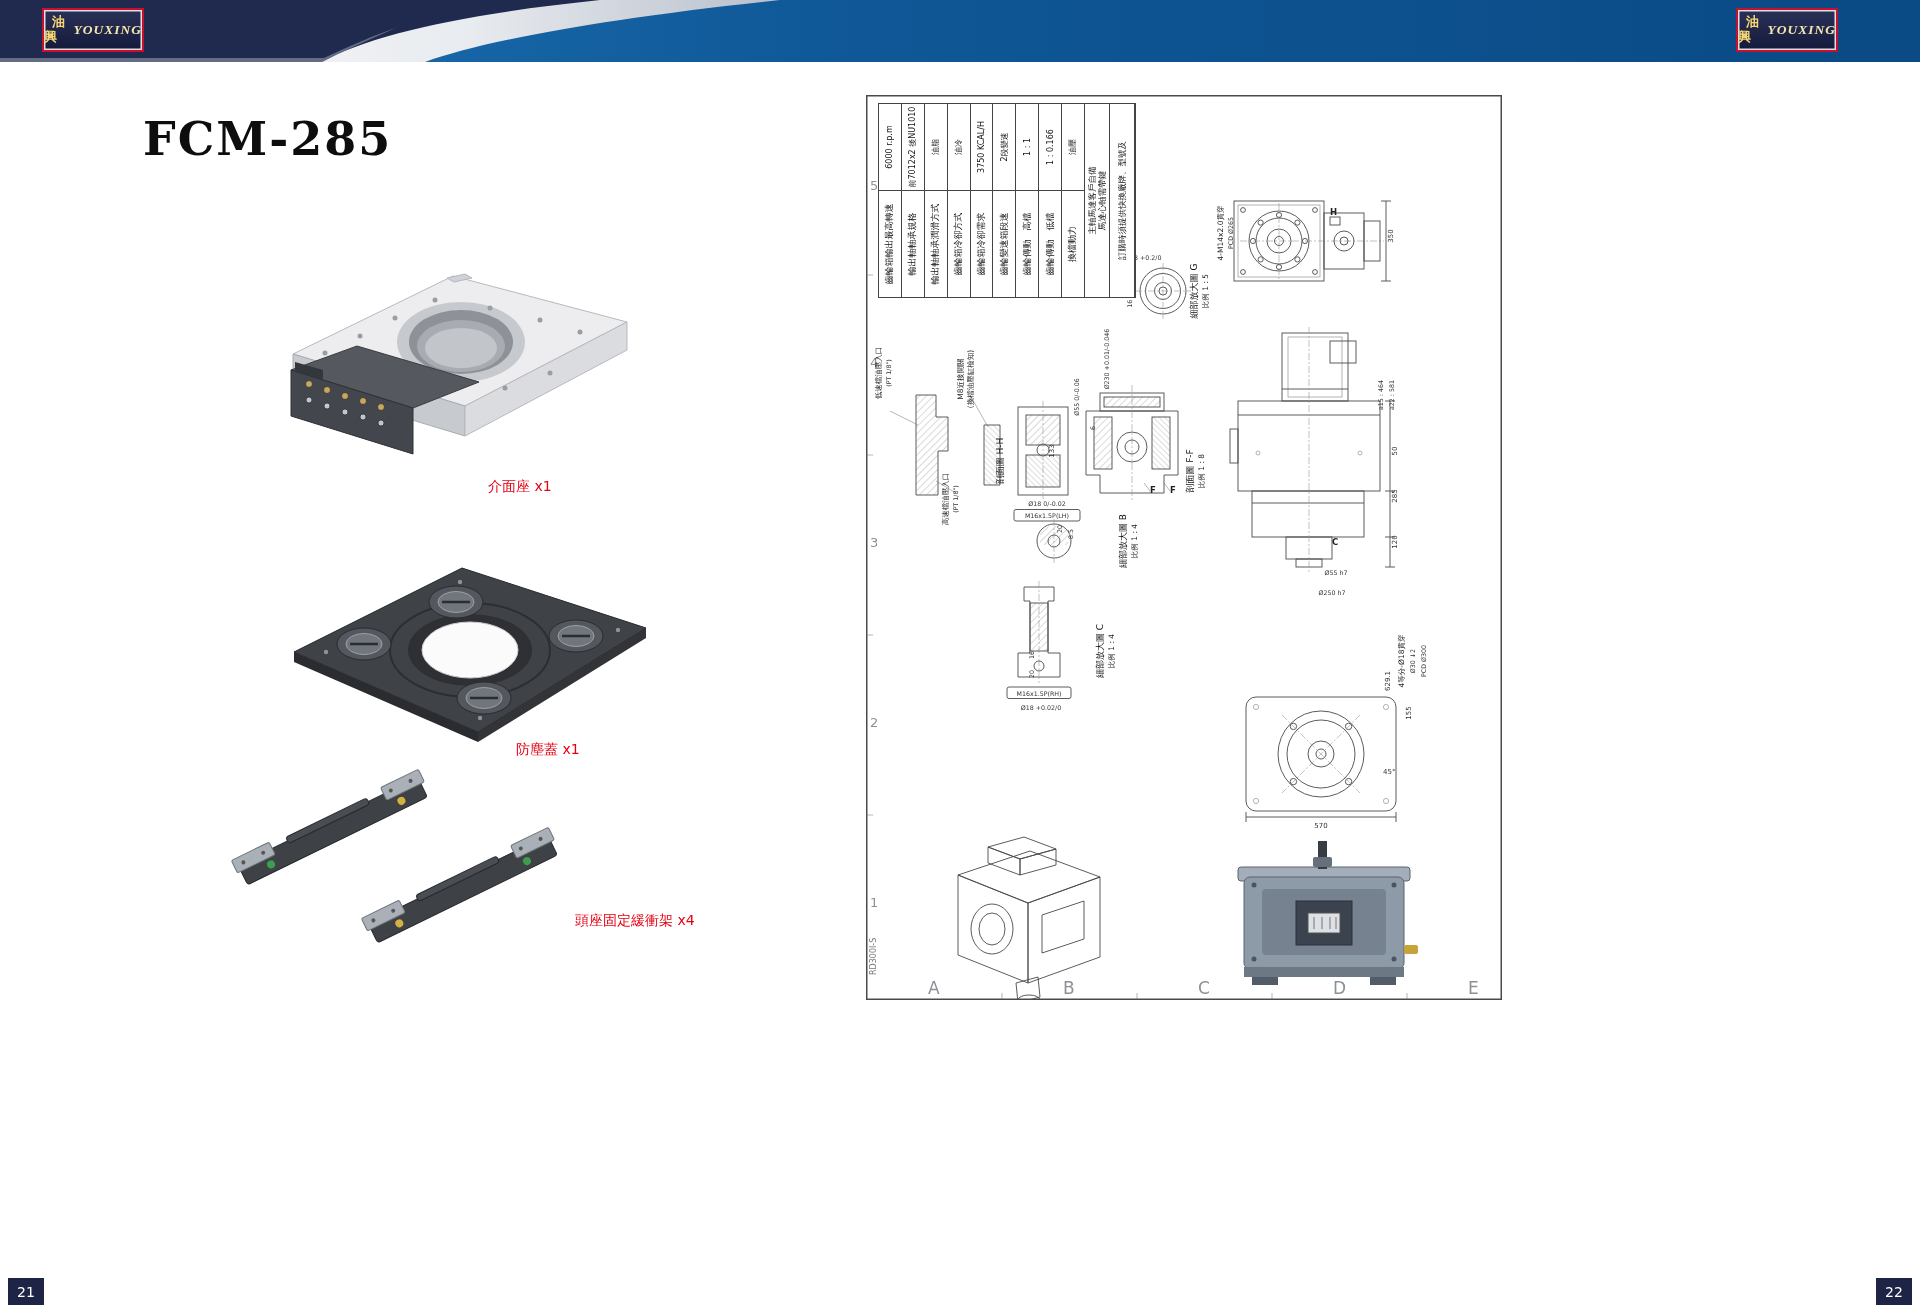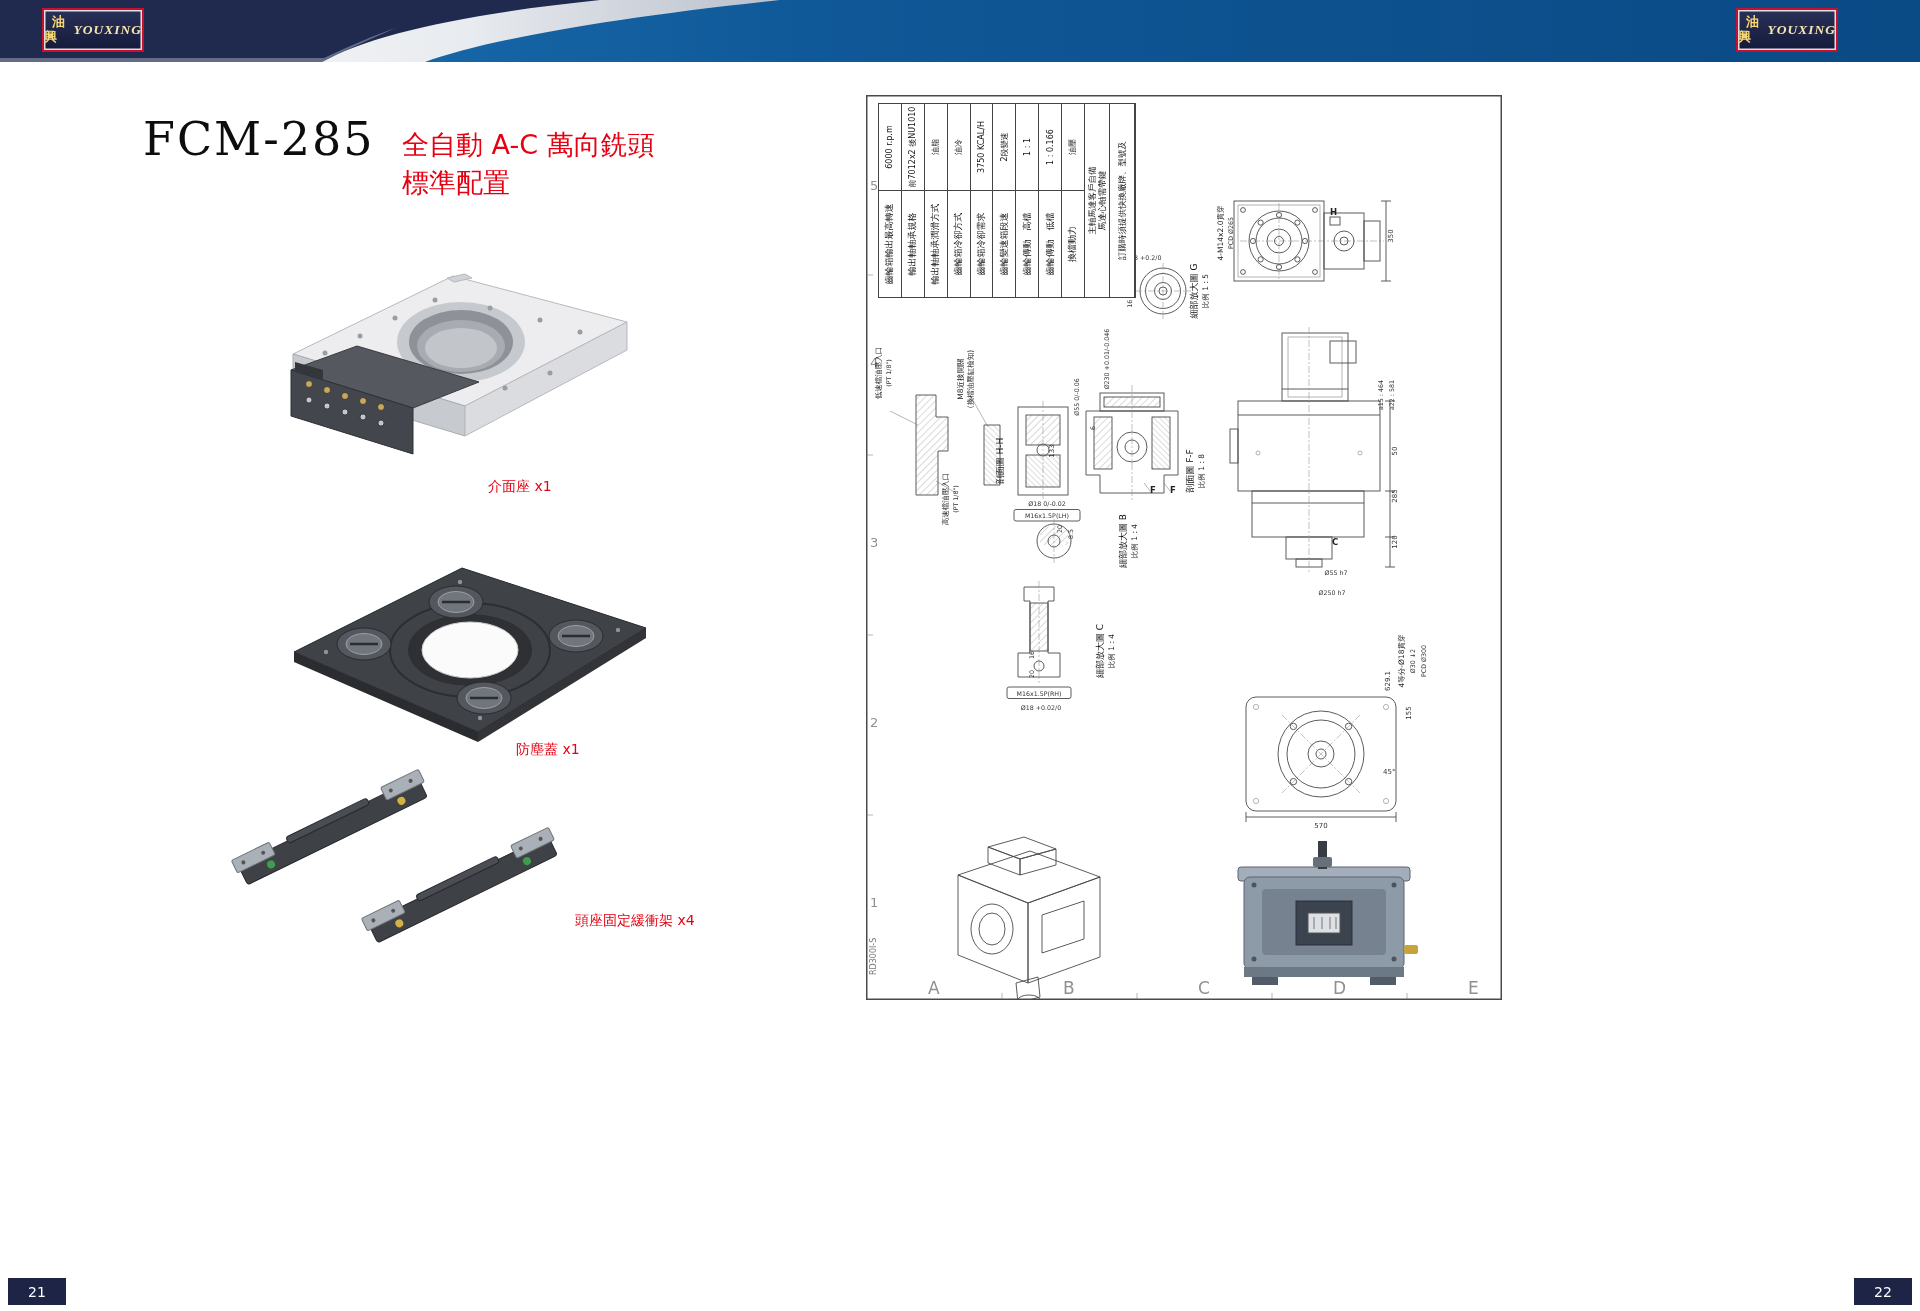--- a/index.html
+++ b/index.html
@@ -13,27 +13,27 @@
         background:linear-gradient(180deg,#2a3158,#141a3a);
         border:2px solid #c8102e;box-shadow:inset 0 0 0 1.5px rgba(255,255,255,.85);
         display:flex;flex-direction:row;align-items:center;justify-content:center;}
   .logo-left{left:42px;}
   .logo-right{right:82px;}
   .logo-cn{color:#f7d774;font-size:13px;font-weight:bold;letter-spacing:8px;text-indent:8px;line-height:1.15;}
   .logo-en{color:#f3e6b0;font-size:13.5px;font-weight:bold;font-style:italic;
            font-family:Liberation Serif, serif;letter-spacing:1px;line-height:1.1;}
 
   
-  .pagenum{position:absolute;bottom:6px;width:58px;height:27px;background:#1d2446;color:#fff;
+  .pagenum{position:absolute;bottom:6px;width:36px;height:27px;background:#1d2446;color:#fff;
            font-size:14px;display:flex;align-items:center;justify-content:center;}
   .pagenum-left{left:8px;}
   .pagenum-right{right:8px;margin-left:40px;}
 
   
-  .model{position:absolute;left:143px;top:112px;font-family:"DejaVu Serif",serif;font-weight:normal;
+  .model{position:absolute;left:143px;top:112px;font-family:"DejaVu Serif",serif;font-weight:bold;
          font-size:46px;letter-spacing:2px;color:#0d0d0d;}
   .subtitle{position:absolute;left:402px;top:126px;color:#e60012;font-size:27px;line-height:1.42;}
   .part-label{position:absolute;color:#e60012;font-size:14px;text-align:center;}
   .fig{position:absolute;}
 
   
   .sheet{position:absolute;left:866px;top:95px;width:636px;height:905px;background:#fff;}
   .sheet-svg{position:absolute;left:0;top:0;}
 
   
@@ -88,24 +88,20 @@
       <div class="logo-cn">油 興</div>
       <div class="logo-en">YOUXING</div>
     </div>
     <div class="logo logo-right">
       <div class="logo-cn">油 興</div>
       <div class="logo-en">YOUXING</div>
     </div>
   </div>
 
   <div class="model">FCM-285</div>
-  <div class="subtitle">
-    <div>全自動 A-C 萬向銑頭</div>
-    <div>標準配置</div>
-  </div>
 
   <svg class="fig" style="left:265px;top:258px;" width="400" height="240" viewBox="0 0 400 240">
     <polygon points="28,96 188,18 362,64 200,148" fill="#ededf0" stroke="#b7b9be"></polygon>
     <polygon points="182,20 200,16 207,20 189,24" fill="#cfd2d6" stroke="#b7b9be"></polygon>
     <ellipse cx="196" cy="84" rx="64" ry="40" fill="#c6c9ce"></ellipse>
     <ellipse cx="196" cy="84" rx="52" ry="32" fill="#8e9298"></ellipse>
     <ellipse cx="196" cy="88" rx="44" ry="26" fill="#a8acb2"></ellipse>
     <ellipse cx="196" cy="90" rx="36" ry="20" fill="#c2c6cb"></ellipse>
     <polygon points="28,96 200,148 200,178 28,126" fill="#c7cacf" stroke="#a9acb1"></polygon>
     <polygon points="200,148 362,64 362,92 200,178" fill="#dadce0" stroke="#b7b9be"></polygon>

